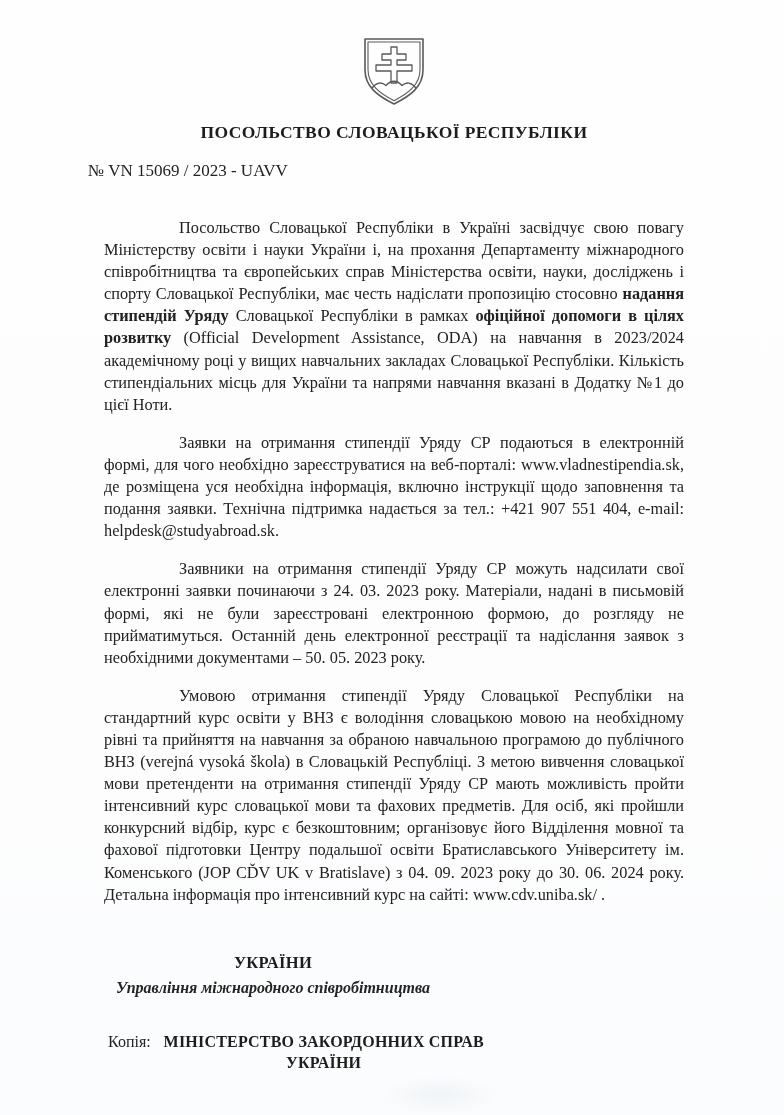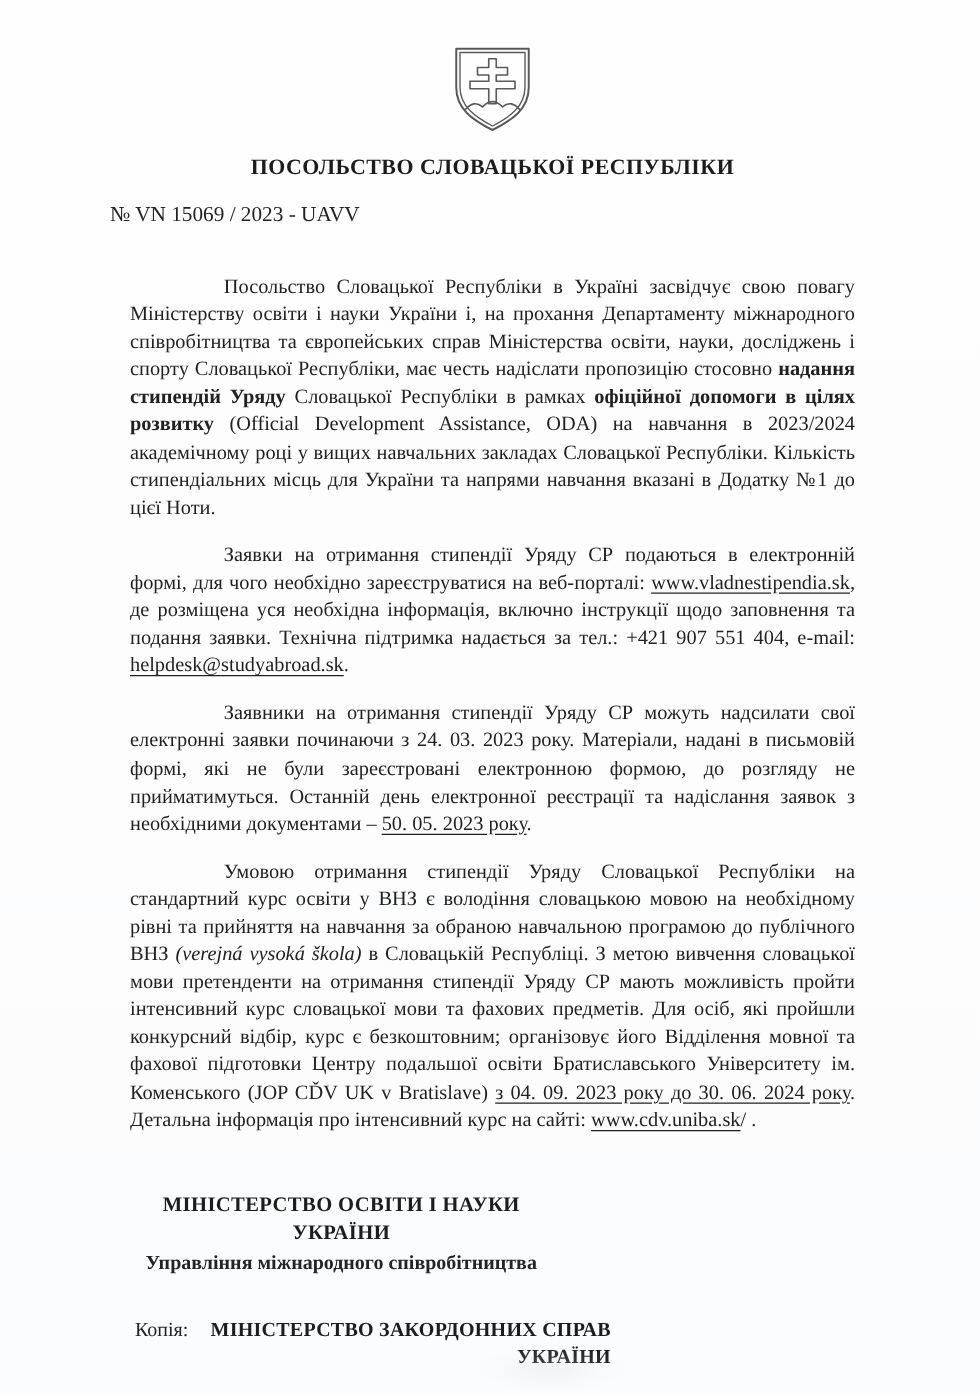--- a/index.html
+++ b/index.html
@@ -45,36 +45,37 @@
     font-size: 16.3px;
     line-height: 22.1px;
     text-align: justify;
     color: #212121;
   }
   .body-text p {
     margin: 16px;
     text-indent: 75px;
   }
   .seg-b { font-weight: bold; }
-  .seg-u { text-decoration: underline; text-underline-offset: 3px; }
-  .seg-i { font-style: italic; }
+  .seg-u { text-underline-offset: 3px; }
+  .seg-i { }
   .recipient-block {
     margin-top: 46px;
     width: 370px;
     text-align: center;
   }
   .recipient-ministry {
     font-weight: bold;
     font-size: 16.5px;
     line-height: 22px;
     letter-spacing: 0.3px;
     color: #1d1d1d;
   }
   .recipient-dept {
     font-weight: bold;
+    font-style: italic;
     font-size: 16px;
     line-height: 23px;
     margin-top: 2px;
     color: #242424;
   }
   .recipient-city {
     margin-top: 24px;
     font-size: 15px;
     letter-spacing: 1px;
     text-decoration: underline;
@@ -91,21 +92,21 @@
     font-size: 16px;
     line-height: 21px;
   }
   .copy-label {
     color: #242424;
     margin-right: 8px;
     white-space: nowrap;
   }
   .copy-ministry {
     font-weight: bold;
-    text-align: right;
+    text-align: center;
     width: 330px;
     letter-spacing: 0.2px;
     color: #1d1d1d;
   }
   .scan-smudge {
     position: absolute;
     left: 380px;
     bottom: 0;
     width: 120px;
     height: 40px;
@@ -137,21 +138,20 @@
   <div class="ref-number">№ VN 15069 / 2023 - UAVV</div>
 
   <div class="body-text">
     <p><span>Посольство Словацької Республіки в Україні засвідчує свою повагу Міністерству освіти і науки України і, на прохання Департаменту міжнародного співробітництва та європейських справ Міністерства освіти, науки, досліджень і спорту Словацької Республіки, має честь надіслати пропозицію стосовно </span><span class="seg-b">надання стипендій Уряду</span><span> Словацької Республіки в рамках </span><span class="seg-b">офіційної допомоги в цілях розвитку</span><span> (Official Development Assistance, ODA) на навчання в 2023/2024 академічному році у вищих навчальних закладах Словацької Республіки. Кількість стипендіальних місць для України та напрями навчання вказані в Додатку №1 до цієї Ноти.</span></p>
     <p><span>Заявки на отримання стипендії Уряду СР подаються в електронній формі, для чого необхідно зареєструватися на веб-порталі: </span><span class="seg-u">www.vladnestipendia.sk</span><span>, де розміщена уся необхідна інформація, включно інструкції щодо заповнення та подання заявки. Технічна підтримка надається за тел.: +421 907 551 404, e-mail: </span><span class="seg-u">helpdesk@studyabroad.sk</span><span>.</span></p>
     <p><span>Заявники на отримання стипендії Уряду СР можуть надсилати свої електронні заявки починаючи з 24. 03. 2023 року. Матеріали, надані в письмовій формі, які не були зареєстровані електронною формою, до розгляду не прийматимуться. Останній день електронної реєстрації та надіслання заявок з необхідними документами – </span><span class="seg-u">50. 05. 2023 року</span><span>.</span></p>
     <p><span>Умовою отримання стипендії Уряду Словацької Республіки на стандартний курс освіти у ВНЗ є володіння словацькою мовою на необхідному рівні та прийняття на навчання за обраною навчальною програмою до публічного ВНЗ </span><span class="seg-i">(verejná vysoká škola)</span><span> в Словацькій Республіці. З метою вивчення словацької мови претенденти на отримання стипендії Уряду СР мають можливість пройти інтенсивний курс словацької мови та фахових предметів. Для осіб, які пройшли конкурсний відбір, курс є безкоштовним; організовує його Відділення мовної та фахової підготовки Центру подальшої освіти Братиславського Університету ім. Коменського (JOP CĎV UK v Bratislave) </span><span class="seg-u">з 04. 09. 2023 року до 30. 06. 2024 року</span><span>. Детальна інформація про інтенсивний курс на сайті: </span><span class="seg-u">www.cdv.uniba.sk</span><span>/ .</span></p>
   </div>
 
   <div class="recipient-block">
-    <div class="recipient-ministry">МІНІСТЕРСТВО ОСВІТИ І НАУКИ</div>
     <div class="recipient-ministry">УКРАЇНИ</div>
     <div class="recipient-dept">Управління міжнародного співробітництва</div>
   </div>
 
 
   <div class="copy-block">
     <span class="copy-label">Копія:</span>
     <span class="copy-ministry">
       <span>МІНІСТЕРСТВО ЗАКОРДОННИХ СПРАВ</span><br>
       <span>УКРАЇНИ</span>

